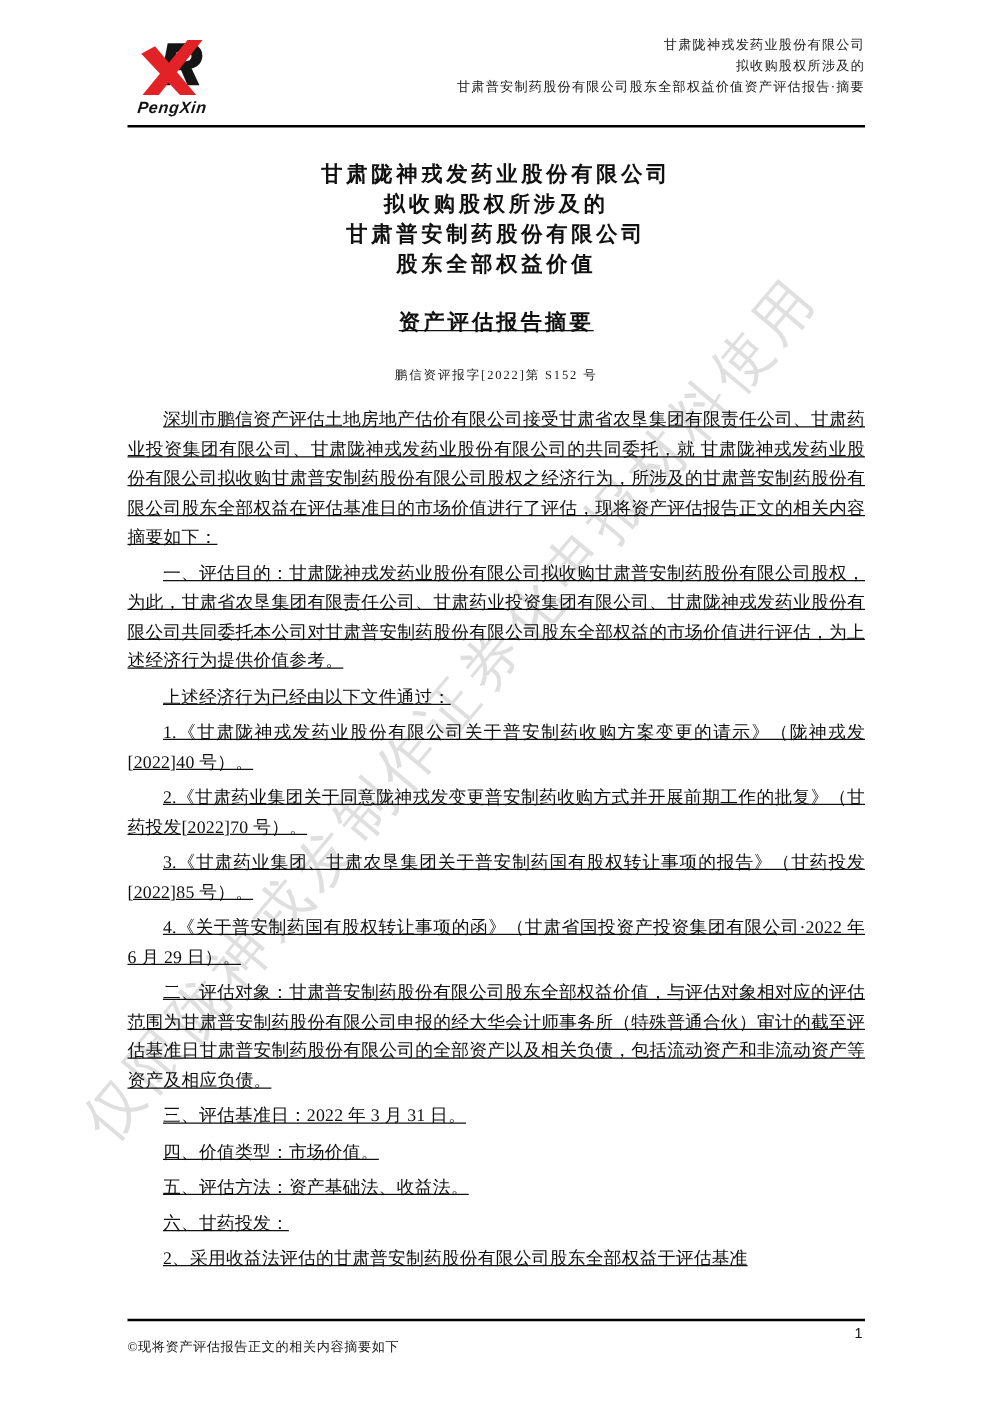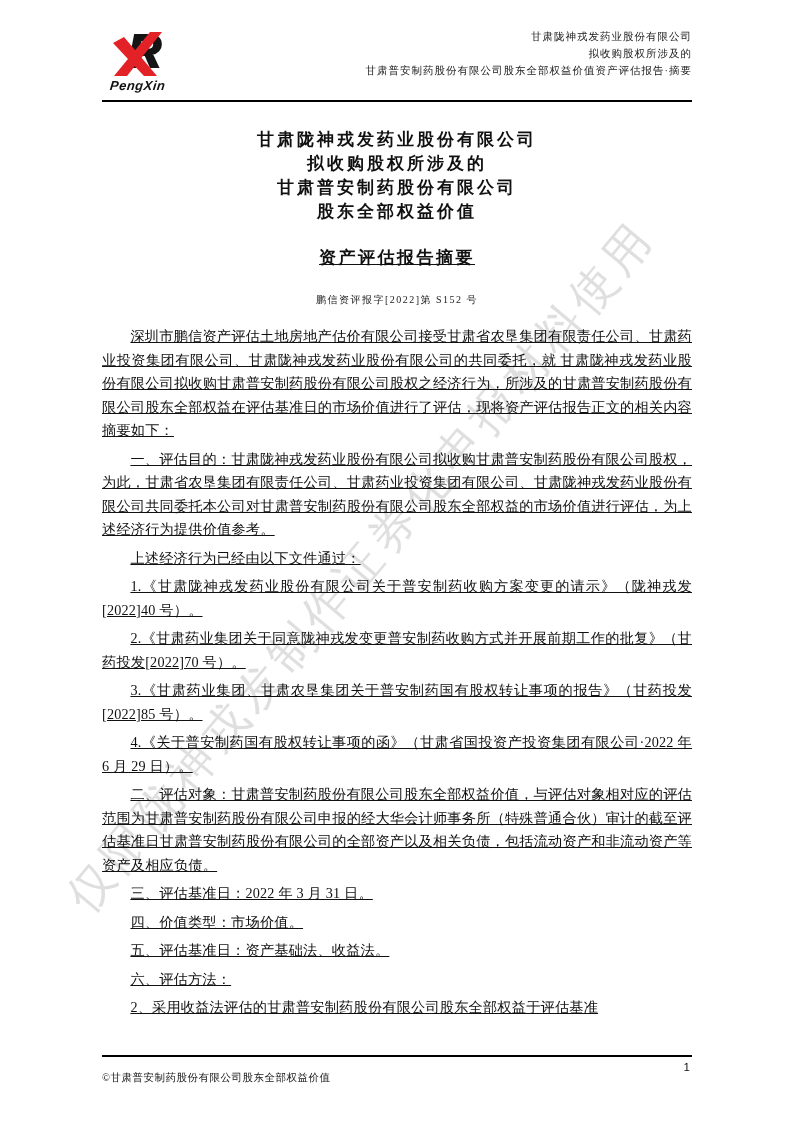--- a/index.html
+++ b/index.html
@@ -106,25 +106,25 @@
       <p>深圳市鹏信资产评估土地房地产估价有限公司接受甘肃省农垦集团有限责任公司、甘肃药业投资集团有限公司、甘肃陇神戎发药业股份有限公司的共同委托，就 甘肃陇神戎发药业股份有限公司拟收购甘肃普安制药股份有限公司股权之经济行为，所涉及的甘肃普安制药股份有限公司股东全部权益在评估基准日的市场价值进行了评估，现将资产评估报告正文的相关内容摘要如下：</p>
       <p>一、评估目的：甘肃陇神戎发药业股份有限公司拟收购甘肃普安制药股份有限公司股权，为此，甘肃省农垦集团有限责任公司、甘肃药业投资集团有限公司、甘肃陇神戎发药业股份有限公司共同委托本公司对甘肃普安制药股份有限公司股东全部权益的市场价值进行评估，为上述经济行为提供价值参考。</p>
       <p>上述经济行为已经由以下文件通过：</p>
       <p>1.《甘肃陇神戎发药业股份有限公司关于普安制药收购方案变更的请示》（陇神戎发[2022]40 号）。</p>
       <p>2.《甘肃药业集团关于同意陇神戎发变更普安制药收购方式并开展前期工作的批复》（甘药投发[2022]70 号）。</p>
       <p>3.《甘肃药业集团、甘肃农垦集团关于普安制药国有股权转让事项的报告》（甘药投发[2022]85 号）。</p>
       <p>4.《关于普安制药国有股权转让事项的函》（甘肃省国投资产投资集团有限公司·2022 年 6 月 29 日）。</p>
       <p>二、评估对象：甘肃普安制药股份有限公司股东全部权益价值，与评估对象相对应的评估范围为甘肃普安制药股份有限公司申报的经大华会计师事务所（特殊普通合伙）审计的截至评估基准日甘肃普安制药股份有限公司的全部资产以及相关负债，包括流动资产和非流动资产等资产及相应负债。</p>
       <p>三、评估基准日：2022 年 3 月 31 日。</p>
       <p>四、价值类型：市场价值。</p>
-      <p>五、评估基准日：资产基础法、收益法。</p>
-      <p>六、评估方法：</p>
+      <p>五、评估方法：资产基础法、收益法。</p>
+      <p>六、甘药投发：</p>
       <p>2、采用收益法评估的甘肃普安制药股份有限公司股东全部权益于评估基准</p>
     </div>
 
   </div>
 
   <div class="footer">
     <div class="pagenum">1</div>
-    <div class="copyright">©甘肃普安制药股份有限公司股东全部权益价值</div>
+    <div class="copyright">©现将资产评估报告正文的相关内容摘要如下</div>
   </div>
 
 </div>
 
 </body></html>

